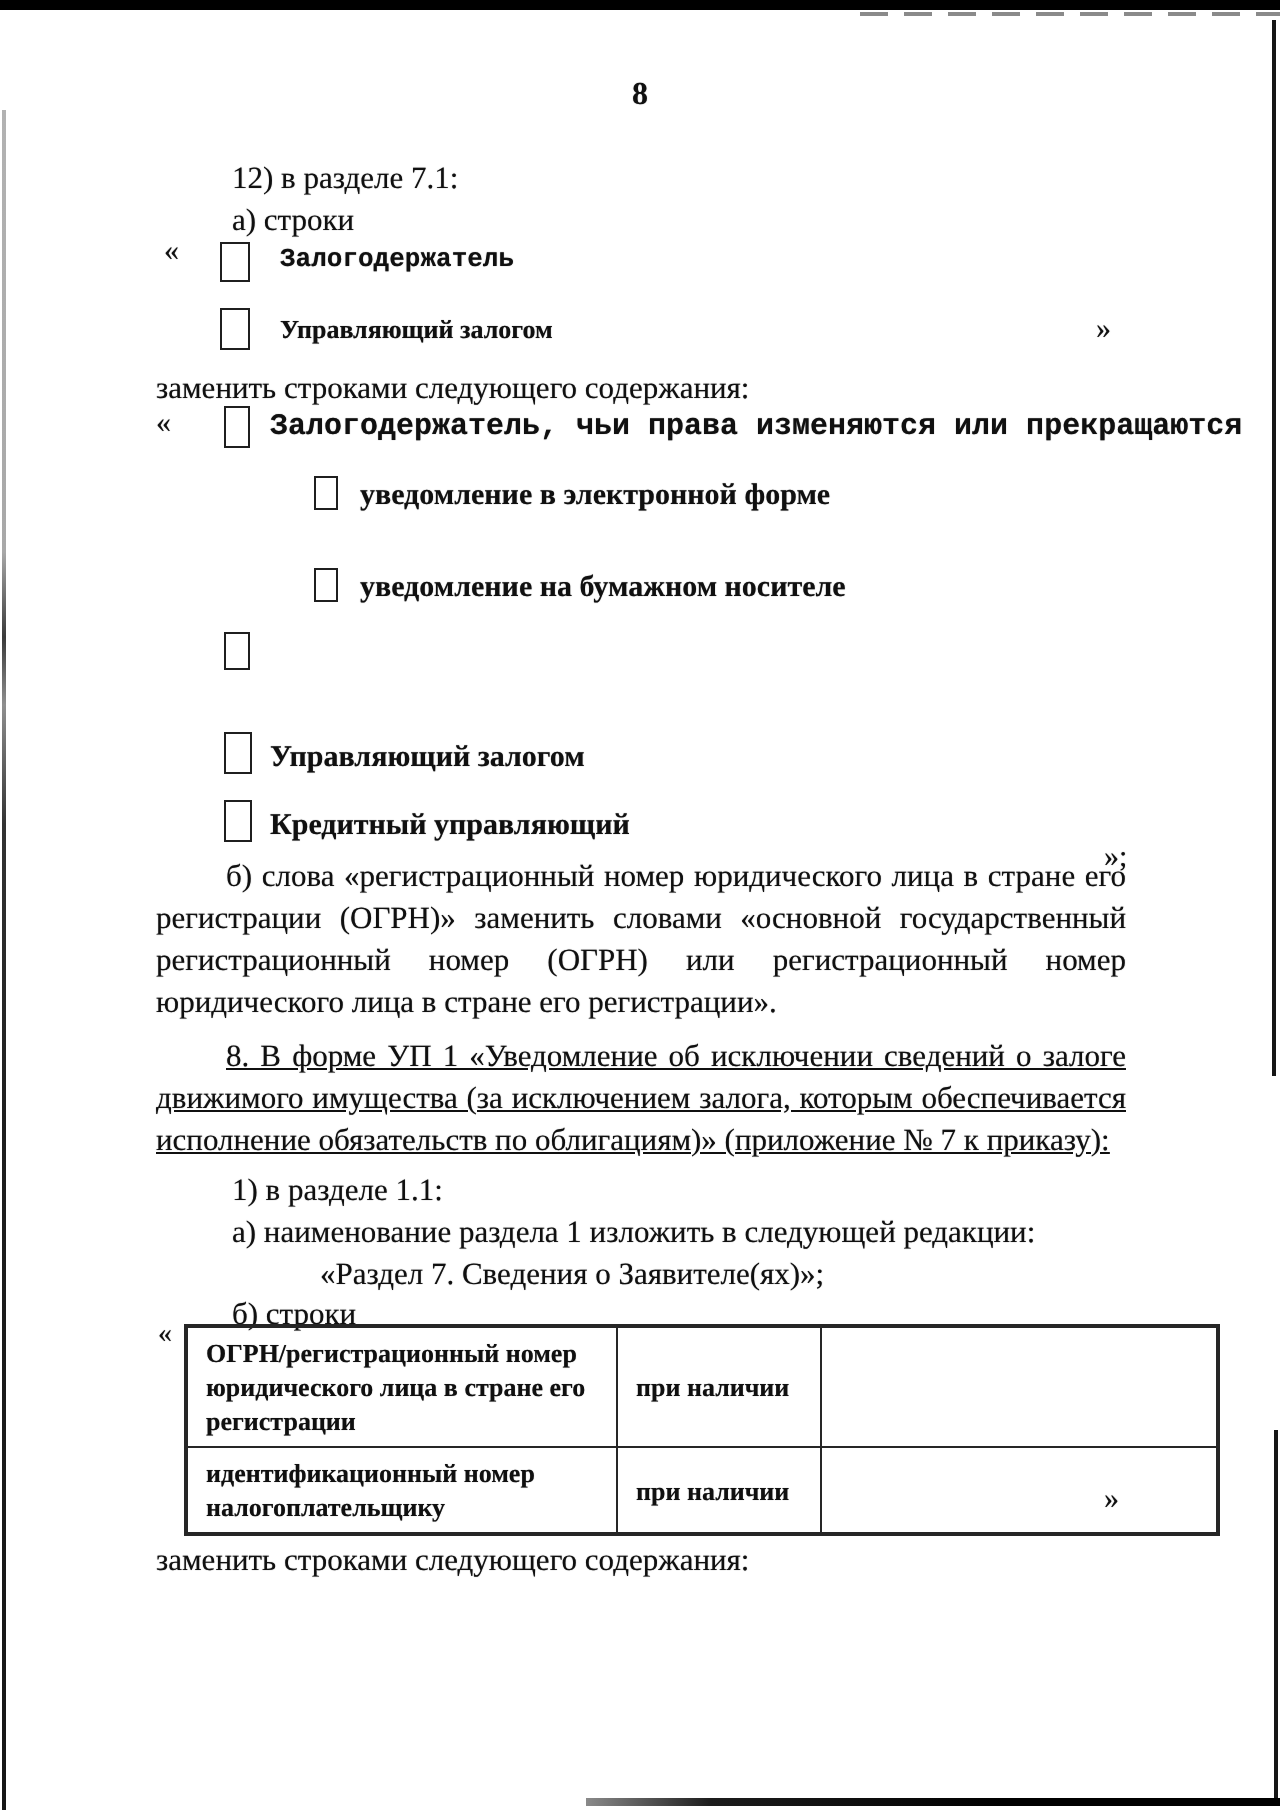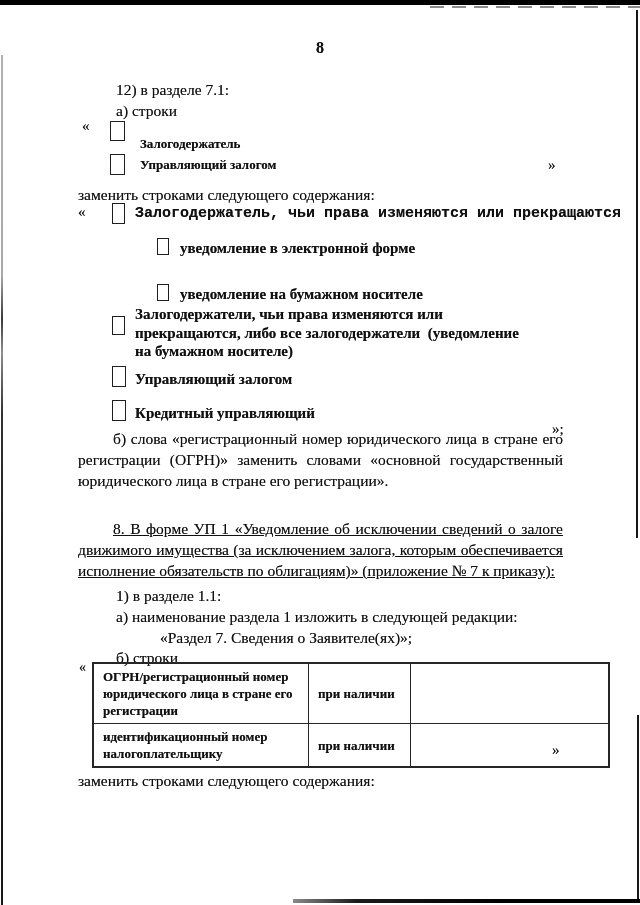--- a/index.html
+++ b/index.html
@@ -103,56 +103,54 @@
   <div class="abs bottom-bar"></div>
 
   <div class="abs serif page-number">8</div>
 
   <div class="abs serif" style="left:116px;top:79px;">12) в разделе 7.1:</div>
   <div class="abs serif" style="left:116px;top:100px;">а) строки</div>
 
   <div class="abs serif quote" style="left:82px;top:116px;">«</div>
 
   <div class="checkbox" style="left:110px;top:121px;width:15px;height:20px;"></div>
-  <div class="abs serif small-bold" style="left:140px;top:136px;">Залогодержатель</div>
+  <div class="abs serif small-bold" style="left:140px;top:122px;font-family:Liberation Mono, monospace;">Залогодержатель</div>
 
   <div class="checkbox" style="left:110px;top:154px;width:15px;height:21px;"></div>
   <div class="abs serif small-bold" style="left:140px;top:157px;">Управляющий залогом</div>
 
   <div class="abs serif quote" style="left:548px;top:155px;">»</div>
 
   <div class="abs serif" style="left:78px;top:184px;">заменить строками следующего содержания:</div>
 
   <div class="abs serif quote" style="left:78px;top:202px;">«</div>
 
   <div class="checkbox" style="left:112px;top:203px;width:13px;height:21px;"></div>
   <div class="abs serif form2-label" style="left:135px;top:205px;font-family:Liberation Mono, monospace;">Залогодержатель, чьи права изменяются или прекращаются</div>
 
   <div class="checkbox" style="left:157px;top:238px;width:12px;height:17px;"></div>
   <div class="abs serif form2-label" style="left:180px;top:239px;">уведомление в электронной форме</div>
 
   <div class="checkbox" style="left:157px;top:284px;width:12px;height:17px;"></div>
   <div class="abs serif form2-label" style="left:180px;top:285px;">уведомление на бумажном носителе</div>
 
   <div class="checkbox" style="left:112px;top:316px;width:13px;height:19px;"></div>
-  <div class="abs serif form2-label multiline" style="left:135px;top:305px;white-space:pre-wrap;width:420px;">Залогодержатели, чьи права изменяются или
-прекращаются, либо все залогодержатели  (уведомление
-на бумажном носителе)</div>
 
   <div class="checkbox" style="left:112px;top:366px;width:14px;height:21px;"></div>
   <div class="abs serif form2-label" style="left:135px;top:370px;">Управляющий залогом</div>
 
   <div class="checkbox" style="left:112px;top:400px;width:14px;height:21px;"></div>
   <div class="abs serif form2-label" style="left:135px;top:404px;">Кредитный управляющий</div>
 
   <div class="abs serif quote" style="left:552px;top:419px;">»;</div>
 
   <div class="para" style="top:429px;">
     <div class="jline first">б) слова «регистрационный номер юридического лица в стране его</div>
     <div class="jline">регистрации (ОГРН)» заменить словами «основной государственный</div>
+    <div class="jline">регистрационный номер (ОГРН) или регистрационный номер</div>
     <div class="jline last">юридического лица в стране его регистрации».</div>
   </div>
 
   <div class="para" style="top:519px;text-decoration:underline;">
     <div class="jline first">8. В форме УП 1 «Уведомление об исключении сведений о залоге</div>
     <div class="jline">движимого имущества (за исключением залога, которым обеспечивается</div>
     <div class="jline last">исполнение обязательств по облигациям)» (приложение № 7 к приказу):</div>
   </div>
 
   <div class="abs serif" style="left:116px;top:585px;">1) в разделе 1.1:</div>

